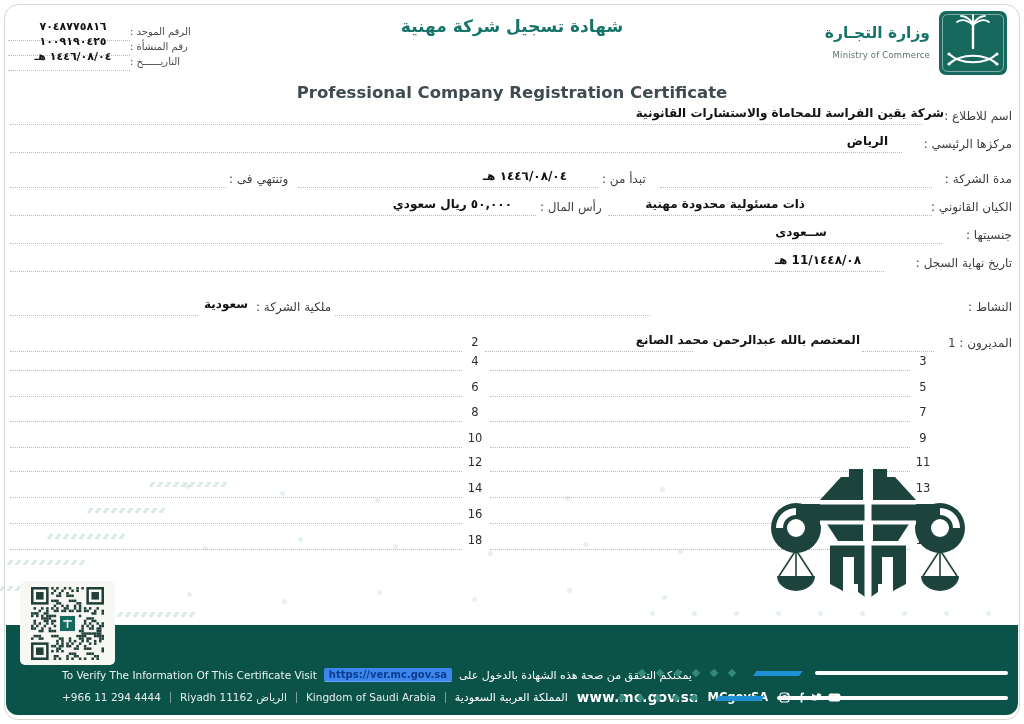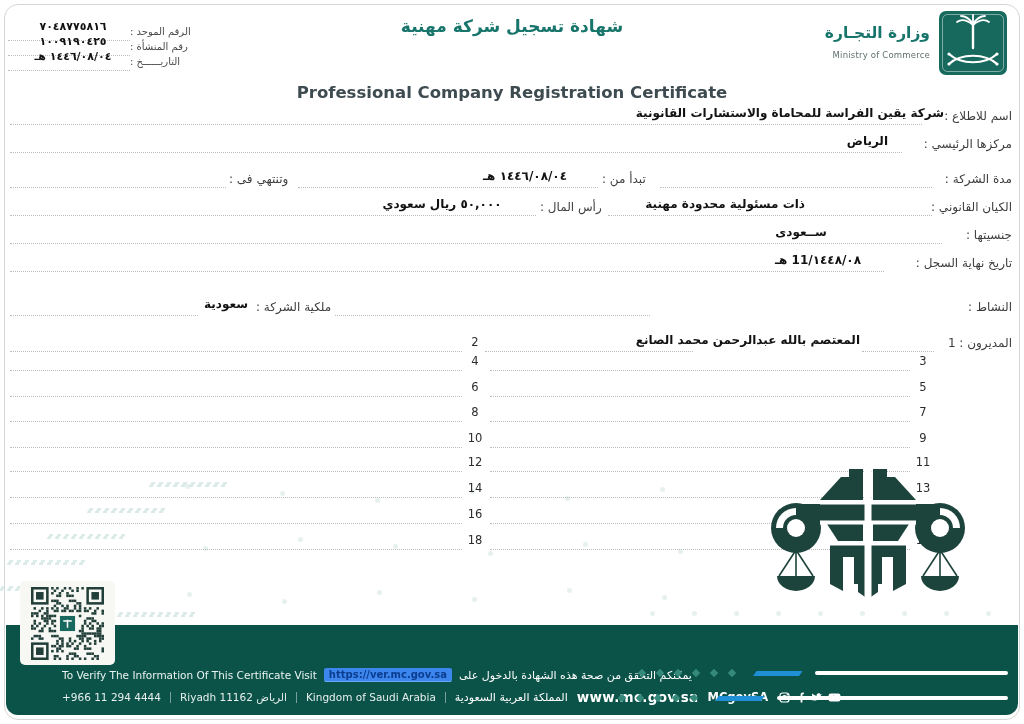--- a/index.html
+++ b/index.html
@@ -104,21 +104,21 @@
   <span class="lbl" style="left:602px;top:172px">تبدأ من :</span>
   <span class="val" style="left:455px;width:140px;text-align:center;top:169px">١٤٤٦/٠٨/٠٤ هـ</span>
   <div class="dot" style="left:298px;width:300px;top:187px"></div>
   <span class="lbl" style="left:229px;top:172px">وتنتهي فى :</span>
   <div class="dot" style="left:10px;width:216px;top:187px"></div>
 
   <span class="lbl lbl-r" style="top:200px">الكيان القانوني :</span>
   <span class="val" style="left:655px;width:150px;text-align:center;top:197px">ذات مسئولية محدودة مهنية</span>
   <div class="dot" style="left:608px;width:324px;top:215px"></div>
   <span class="lbl" style="left:540px;top:200px">رأس المال :</span>
-  <span class="val" style="left:372px;width:140px;text-align:center;top:197px">٥٠,٠٠٠ ريال سعودي</span>
+  <span class="val" style="left:372px;width:140px;text-align:right;top:197px">٥٠,٠٠٠ ريال سعودي</span>
   <div class="dot" style="left:10px;width:526px;top:215px"></div>
 
   <span class="lbl lbl-r" style="top:228px">جنسيتها :</span>
   <span class="val" style="left:765px;width:72px;text-align:center;top:225px">ســعودى</span>
   <div class="dot" style="left:10px;width:932px;top:243px"></div>
 
   <span class="lbl lbl-r" style="top:256px">تاريخ نهاية السجل :</span>
   <span class="val" style="left:748px;width:140px;text-align:center;top:253px">١٤٤٨/٠٨/11 هـ</span>
   <div class="dot" style="left:10px;width:874px;top:271px"></div>
 

